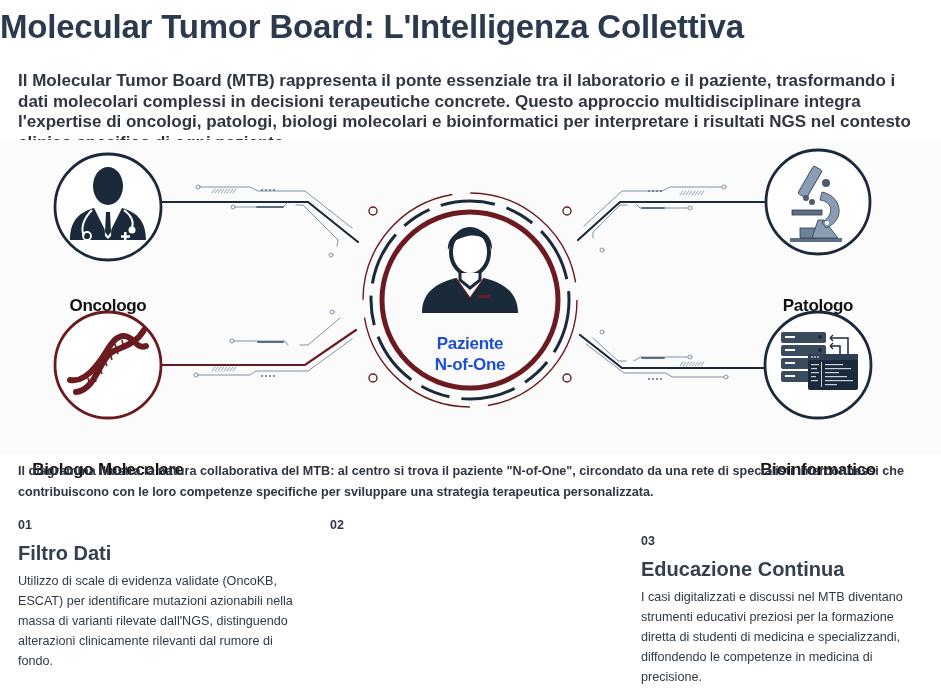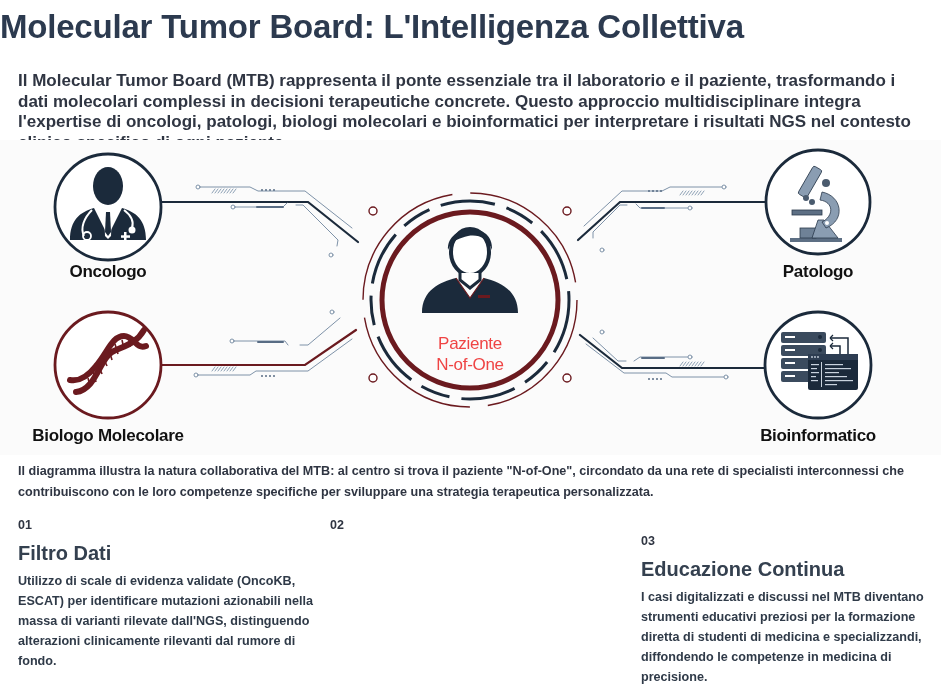--- a/index.html
+++ b/index.html
@@ -1,27 +1,27 @@
 <!DOCTYPE html>
 <html><head>
 <meta charset="utf-8">
 <style>
   html, body { margin:0; padding:0; background:#ffffff; }
   body { width:941px; height:694px; overflow:hidden; position:relative; font-family:"Liberation Sans", sans-serif; color:#2d3748; }
   .title { position:absolute; left:0; top:8px; width:941px; text-align:left; font-size:33px; font-weight:bold; color:#2c3a4f; letter-spacing:-0.2px; }
   .intro { position:absolute; left:18px; top:71px; width:905px; font-size:17px; font-weight:bold; line-height:20.5px; color:#2f3542; }
   .diagram { position:absolute; left:0; top:140px; width:941px; height:315px; }
   .diagram svg { position:absolute; left:0; top:0; }
-  .node-label { position:absolute; font-size:17px; font-weight:bold; color:#111; white-space:nowrap; transform:translateX(-50%); letter-spacing:-0.3px; }
-  .center-label { position:absolute; left:470px; top:193px; transform:translateX(-50%); text-align:center; font-size:17px; font-weight:normal; color:#ef4444; line-height:21px; letter-spacing:-0.3px; }
+  .node-label { position:absolute; font-size:17px; font-weight:bold; color:#111; white-space:nowrap; transform:translateX(-50%); letter-spacing:-0.3px;margin-top:34px; }
+  .center-label { position:absolute; left:470px; top:193px; transform:translateX(-50%); text-align:center; font-size:17px; font-weight:bold; color:#1d4ed8; line-height:21px; letter-spacing:-0.3px; }
   .caption { position:absolute; left:18px; top:461px; width:905px; font-size:12.6px; font-weight:bold; line-height:21px; color:#2f3542; }
   .col { position:absolute; top:515px; width:300px; }
   .col .num { font-size:12.5px; font-weight:bold; color:#2f3542; height:20px; line-height:20px; }
   .col .ctitle { margin-top:8px; font-size:20px; font-weight:bold; color:#34404f; line-height:20px; }
-  .col .cbody { margin-top:8px; font-size:12.6px; font-weight:bold; color:#2f3a48; line-height:20px; white-space:pre-line; }
+  .col .cbody { margin-top:8px; font-size:12.6px; font-weight:normal; color:#2f3a48; line-height:20px; white-space:pre-line; }
 </style>
 </head>
 <body>
 
 <div class="title">Molecular Tumor Board: L'Intelligenza Collettiva</div>
 
 <div class="intro">Il Molecular Tumor Board (MTB) rappresenta il ponte essenziale tra il laboratorio e il paziente, trasformando i dati molecolari complessi in decisioni terapeutiche concrete. Questo approccio multidisciplinare integra l'expertise di oncologi, patologi, biologi molecolari e bioinformatici per interpretare i risultati NGS nel contesto clinico specifico di ogni paziente.</div>
 
 <div class="diagram">
   <svg width="941" height="315" viewBox="0 0 941 315" xmlns="http://www.w3.org/2000/svg">

